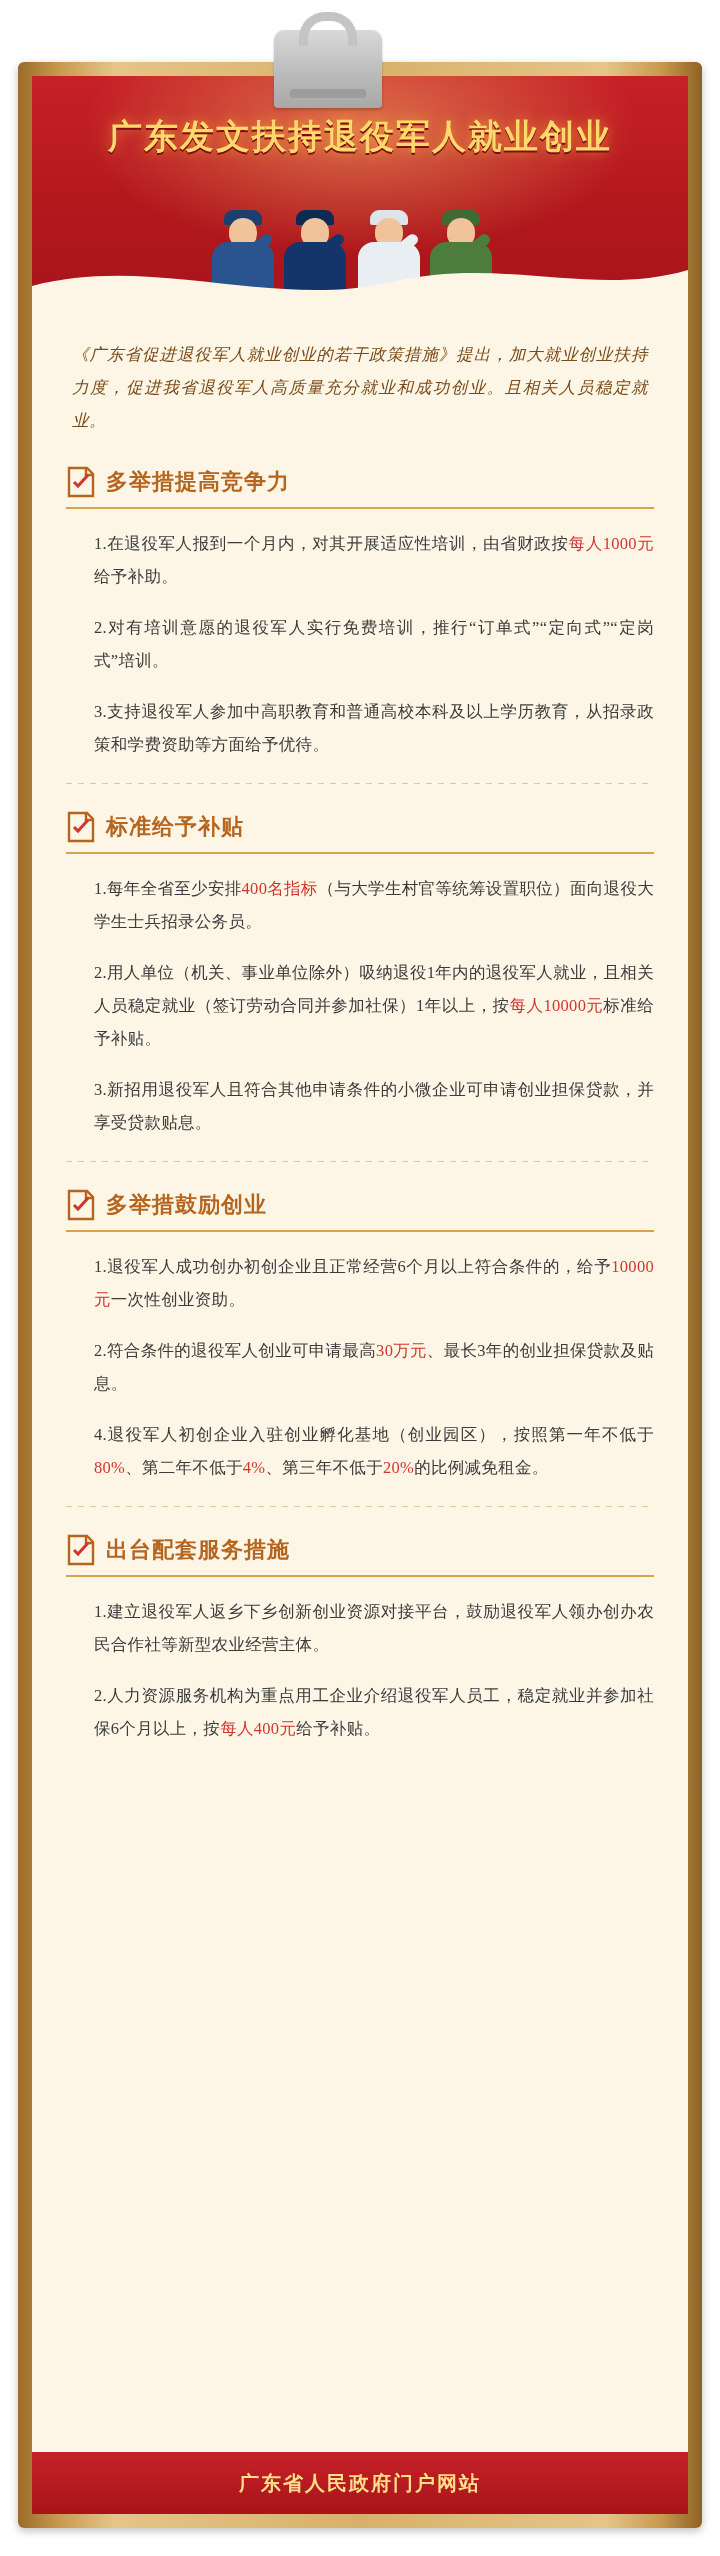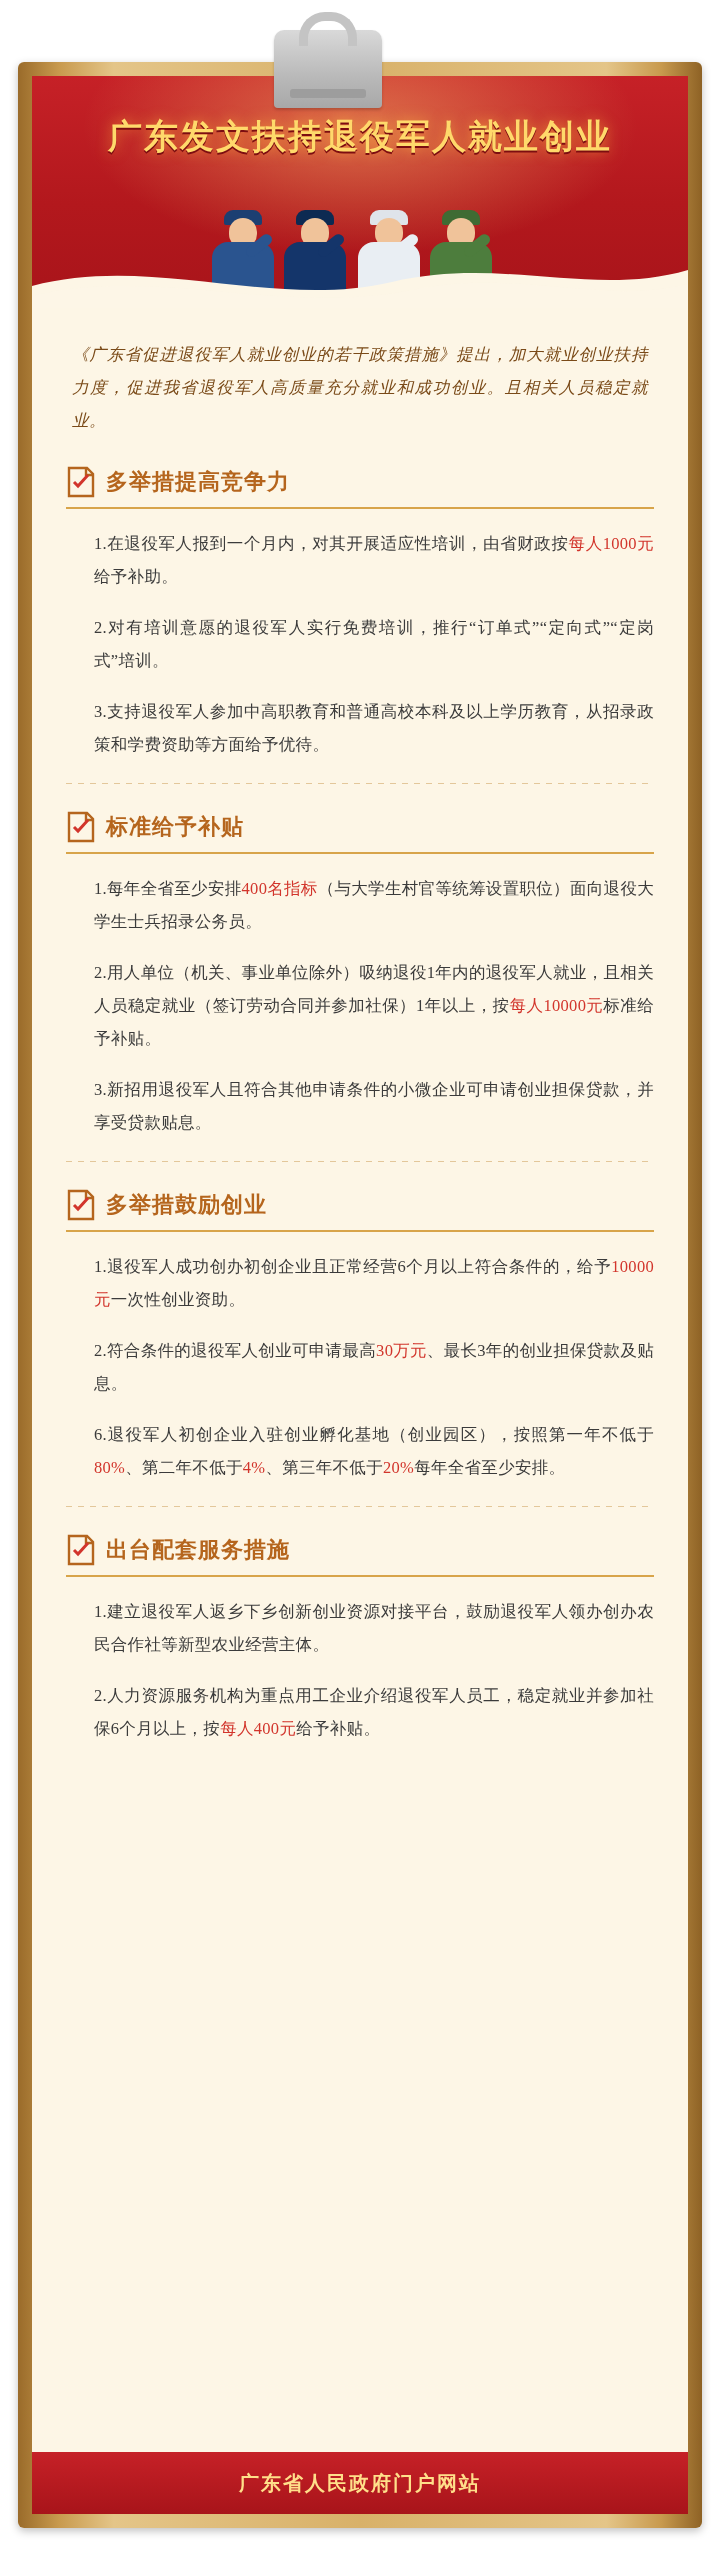--- a/index.html
+++ b/index.html
@@ -367,21 +367,21 @@
             </span>
             <span class="sec-title">多举措鼓励创业</span>
           </div>
           <div class="item">
             <span>1.退役军人成功创办初创企业且正常经营6个月以上符合条件的，给予</span><span class="hl">10000元</span><span>一次性创业资助。</span>
           </div>
           <div class="item">
             <span>2.符合条件的退役军人创业可申请最高</span><span class="hl">30万元</span><span>、最长3年的创业担保贷款及贴息。</span>
           </div>
           <div class="item">
-            <span>6.退役军人初创企业入驻创业孵化基地（创业园区），按照第一年不低于</span><span class="hl">80%</span><span>、第二年不低于</span><span class="hl">4%</span><span>、第三年不低于</span><span class="hl">20%</span><span>每年全省至少安排。</span>
+            <span>4.退役军人初创企业入驻创业孵化基地（创业园区），按照第一年不低于</span><span class="hl">80%</span><span>、第二年不低于</span><span class="hl">4%</span><span>、第三年不低于</span><span class="hl">20%</span><span>的比例减免租金。</span>
           </div>
           <div class="sep"></div>
         </div>
 
         <div class="section">
           <div class="sec-head">
             <span class="sec-icon">
               <svg width="30" height="34" viewBox="0 0 30 34">
                 <path d="M3,3 L21,3 L27,9 L27,31 L3,31 Z" fill="none" stroke="#b5651d" stroke-width="2.4"></path>
                 <path d="M20,3 L20,10 L27,10" fill="none" stroke="#b5651d" stroke-width="2.4"></path>

